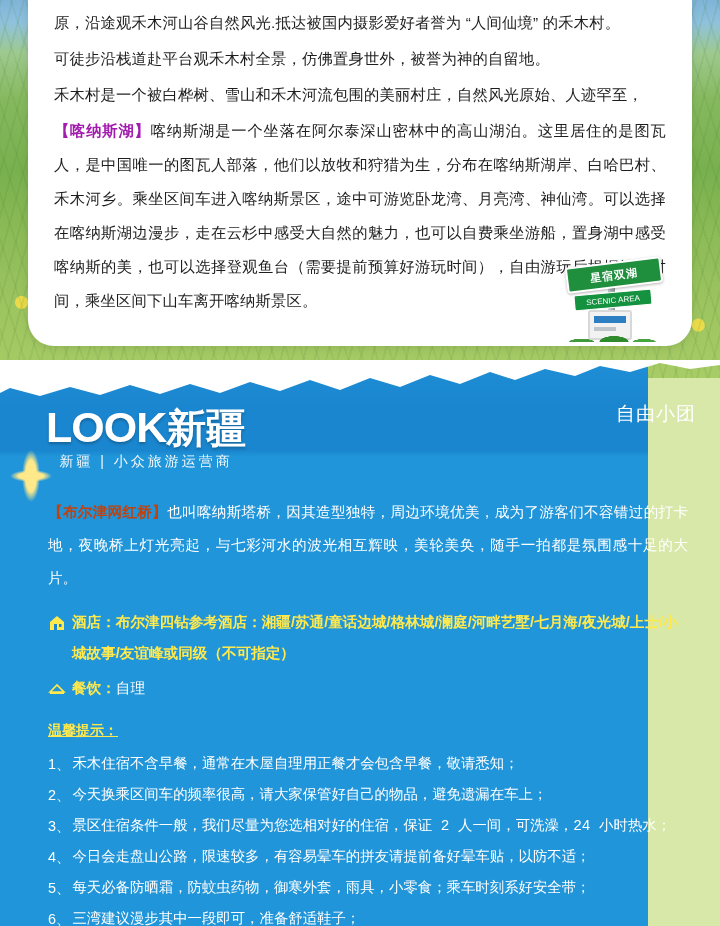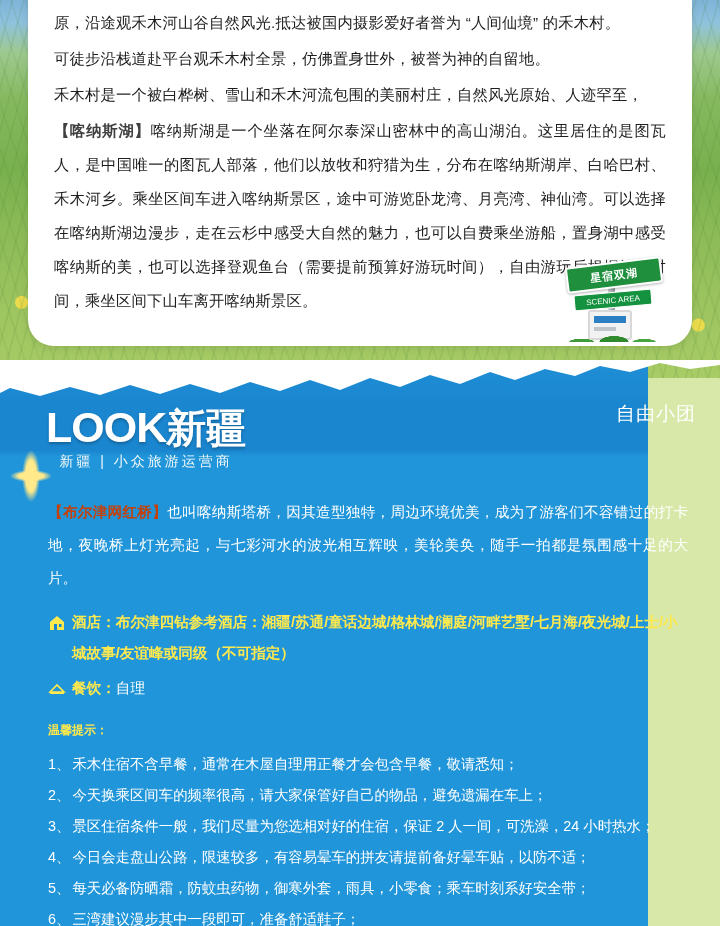--- a/index.html
+++ b/index.html
@@ -60,21 +60,21 @@
   .para {
     font-size: 15.3px;
     line-height: 34px;
     color: #1d1d1d;
     text-align: justify;
     text-justify: inter-ideograph;
     margin: 0 0 2px 0;
     letter-spacing: 0.2px;
   }
   .para .hl {
-    color: #404040;
+    color: #a21caf;
     font-weight: bold;
   }
 
   
   .signpost {
     position: absolute; right: 24px; bottom: 4px;
     width: 108px; height: 86px;
   }
   .sign-pole {
     position: absolute; left: 48px; top: 10px; width: 7px; height: 76px;
@@ -183,32 +183,32 @@
     margin-bottom: 4px;
   }
   .ico {
     flex: 0 0 auto; width: 18px; height: 18px; margin-top: 7px;
   }
   .ico svg { display:block; }
   .row-ico .txt { flex: 1 1 auto; color: #ffe94d; font-weight: bold; font-size: 14.6px; line-height: 31px; }
   .row-ico .txt .white { color: #ffffff; font-weight: normal; }
 
   .tips-title {
-    color: #ffe94d; font-weight: bold; font-size: 12px;
-    margin-top: 10px; margin-bottom: 2px;
+    color: #ffe94d; font-weight: bold; font-size: 14px;
+    margin-top: 10px; margin-bottom: 2px; text-decoration: underline;
   }
   ol.tips {
     list-style: none; margin: 0; padding: 0;
   }
   ol.tips li {
     display: flex; gap: 2px;
     font-size: 14.4px; line-height: 31px; color: #ffffff;
   }
   ol.tips li .num { flex: 0 0 auto; }
-  ol.tips li .t { flex: 1 1 auto; }
+  ol.tips li .t { flex: 1 1 auto; font-family: Liberation Mono, monospace; }
 </style>
 </head>
 <body>
 
 <div id="page">
 
   <div class="top-bg"></div>
 
   <div class="doc-card">
     <div class="doc-card-inner">

